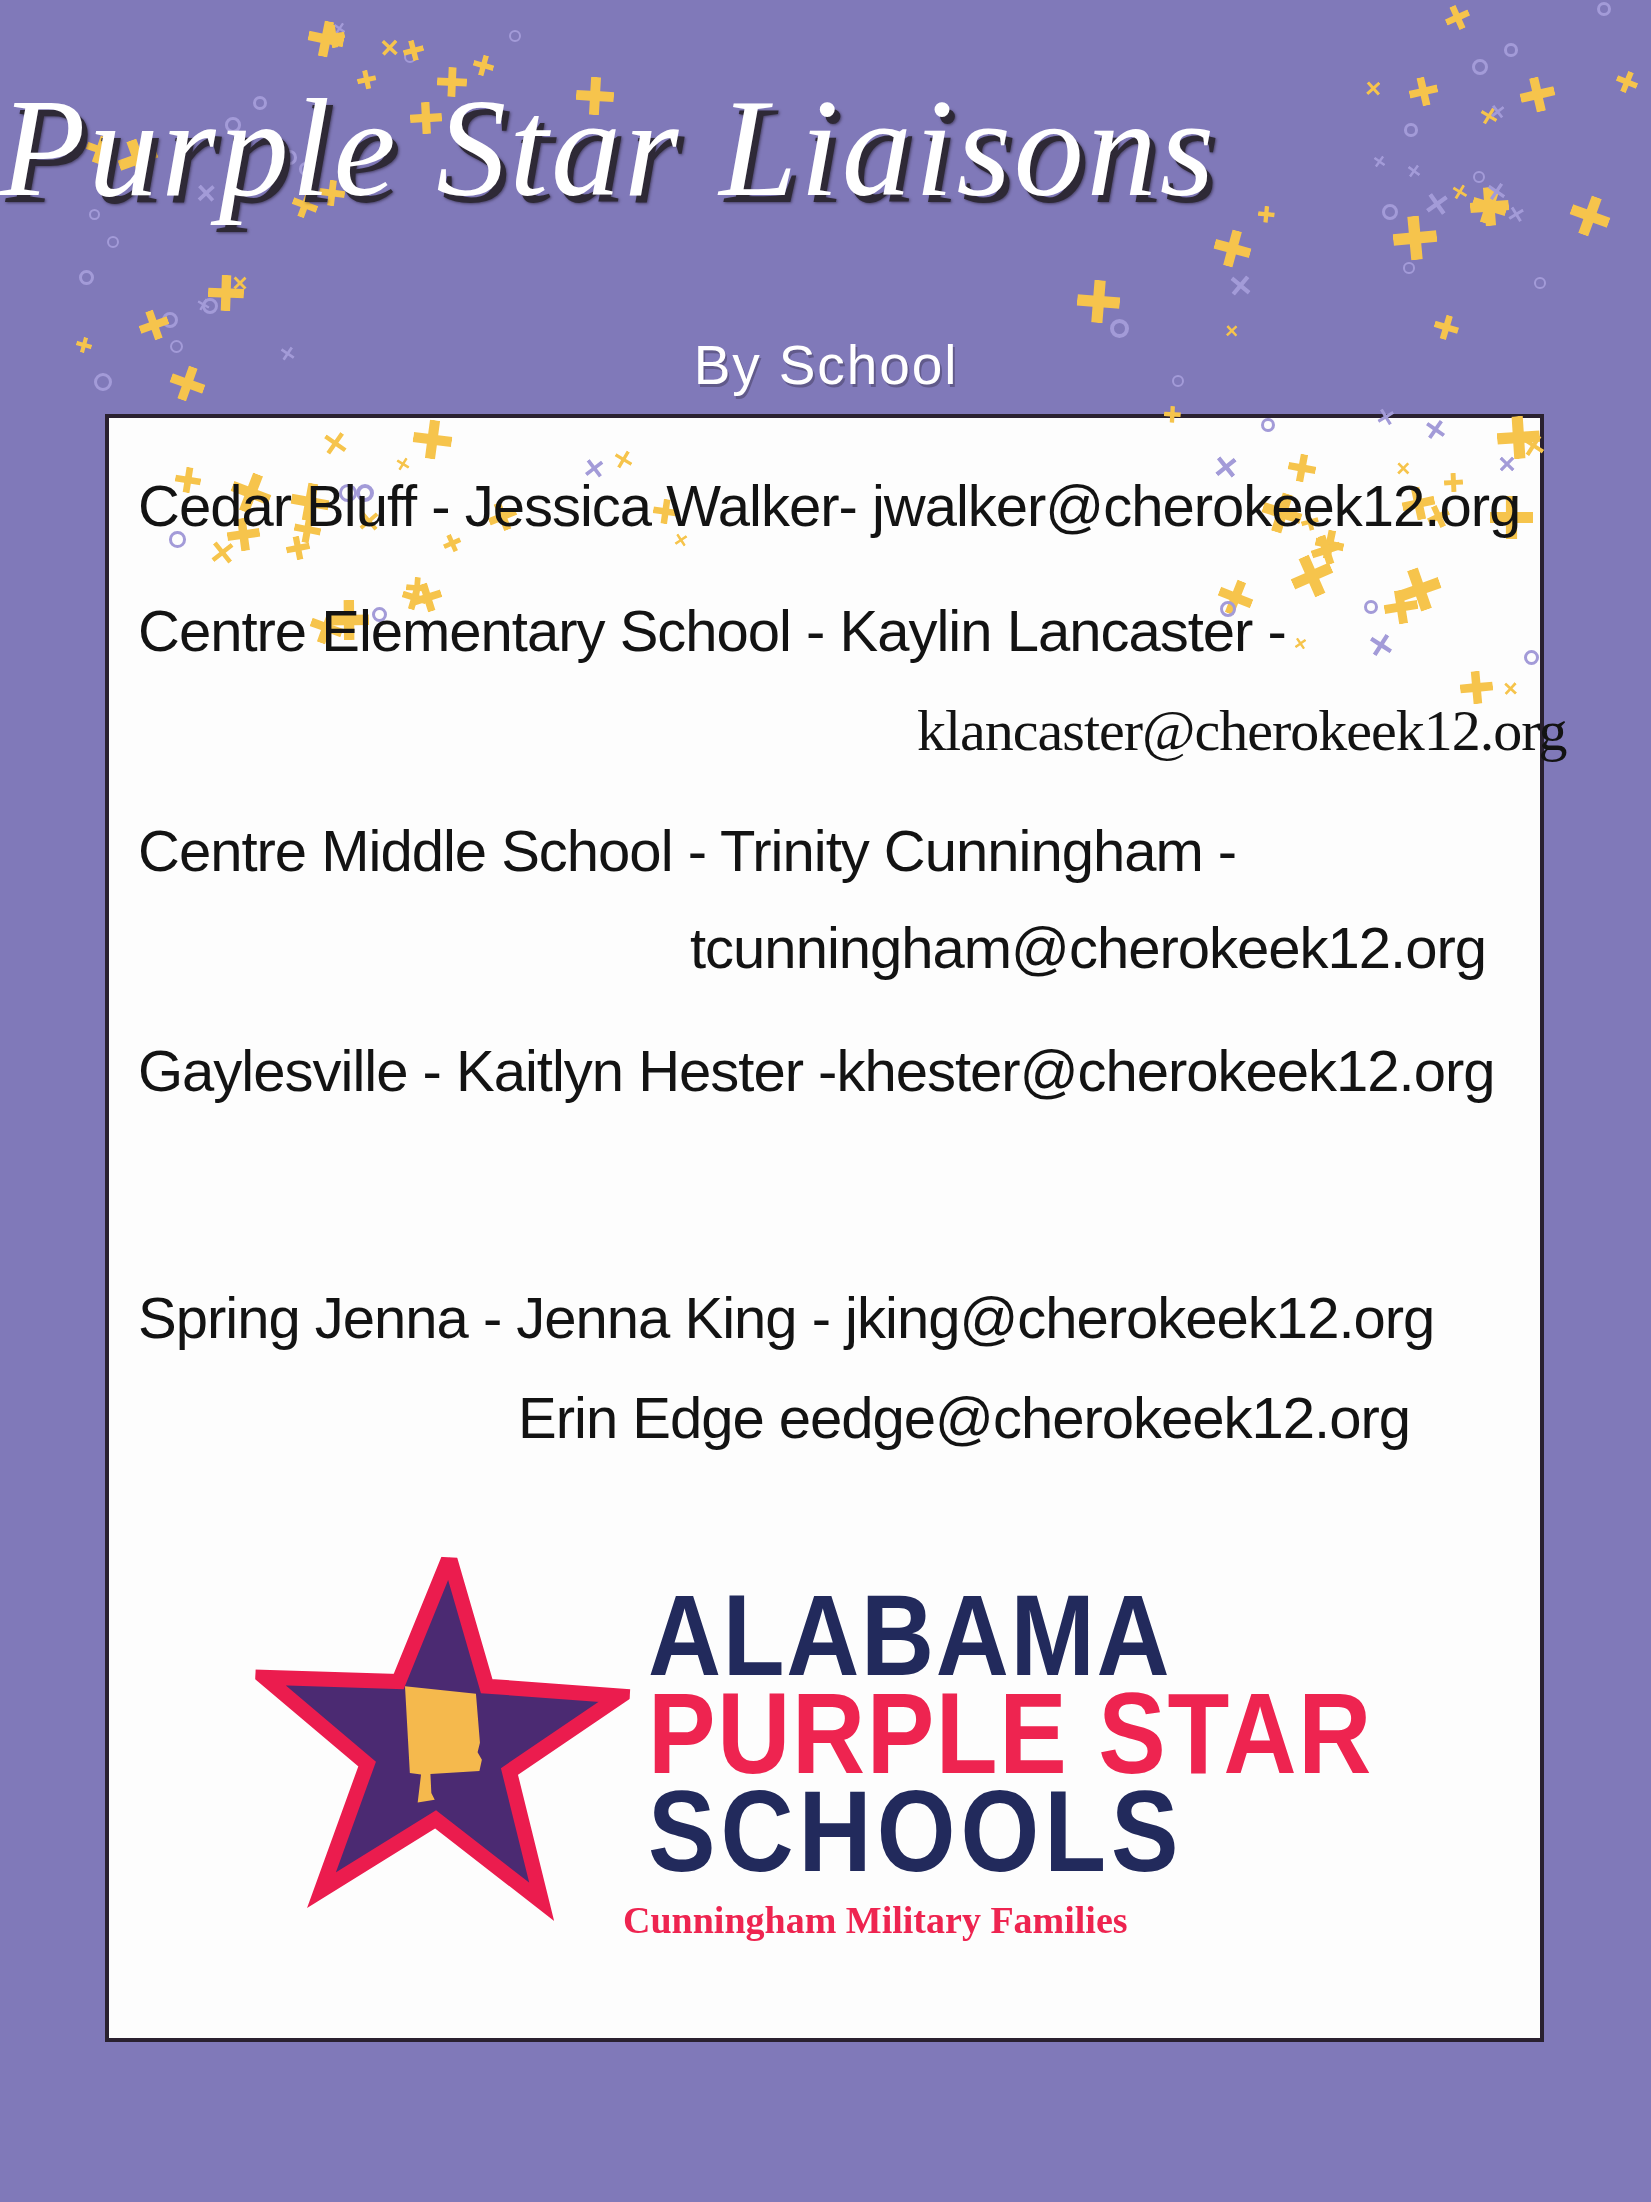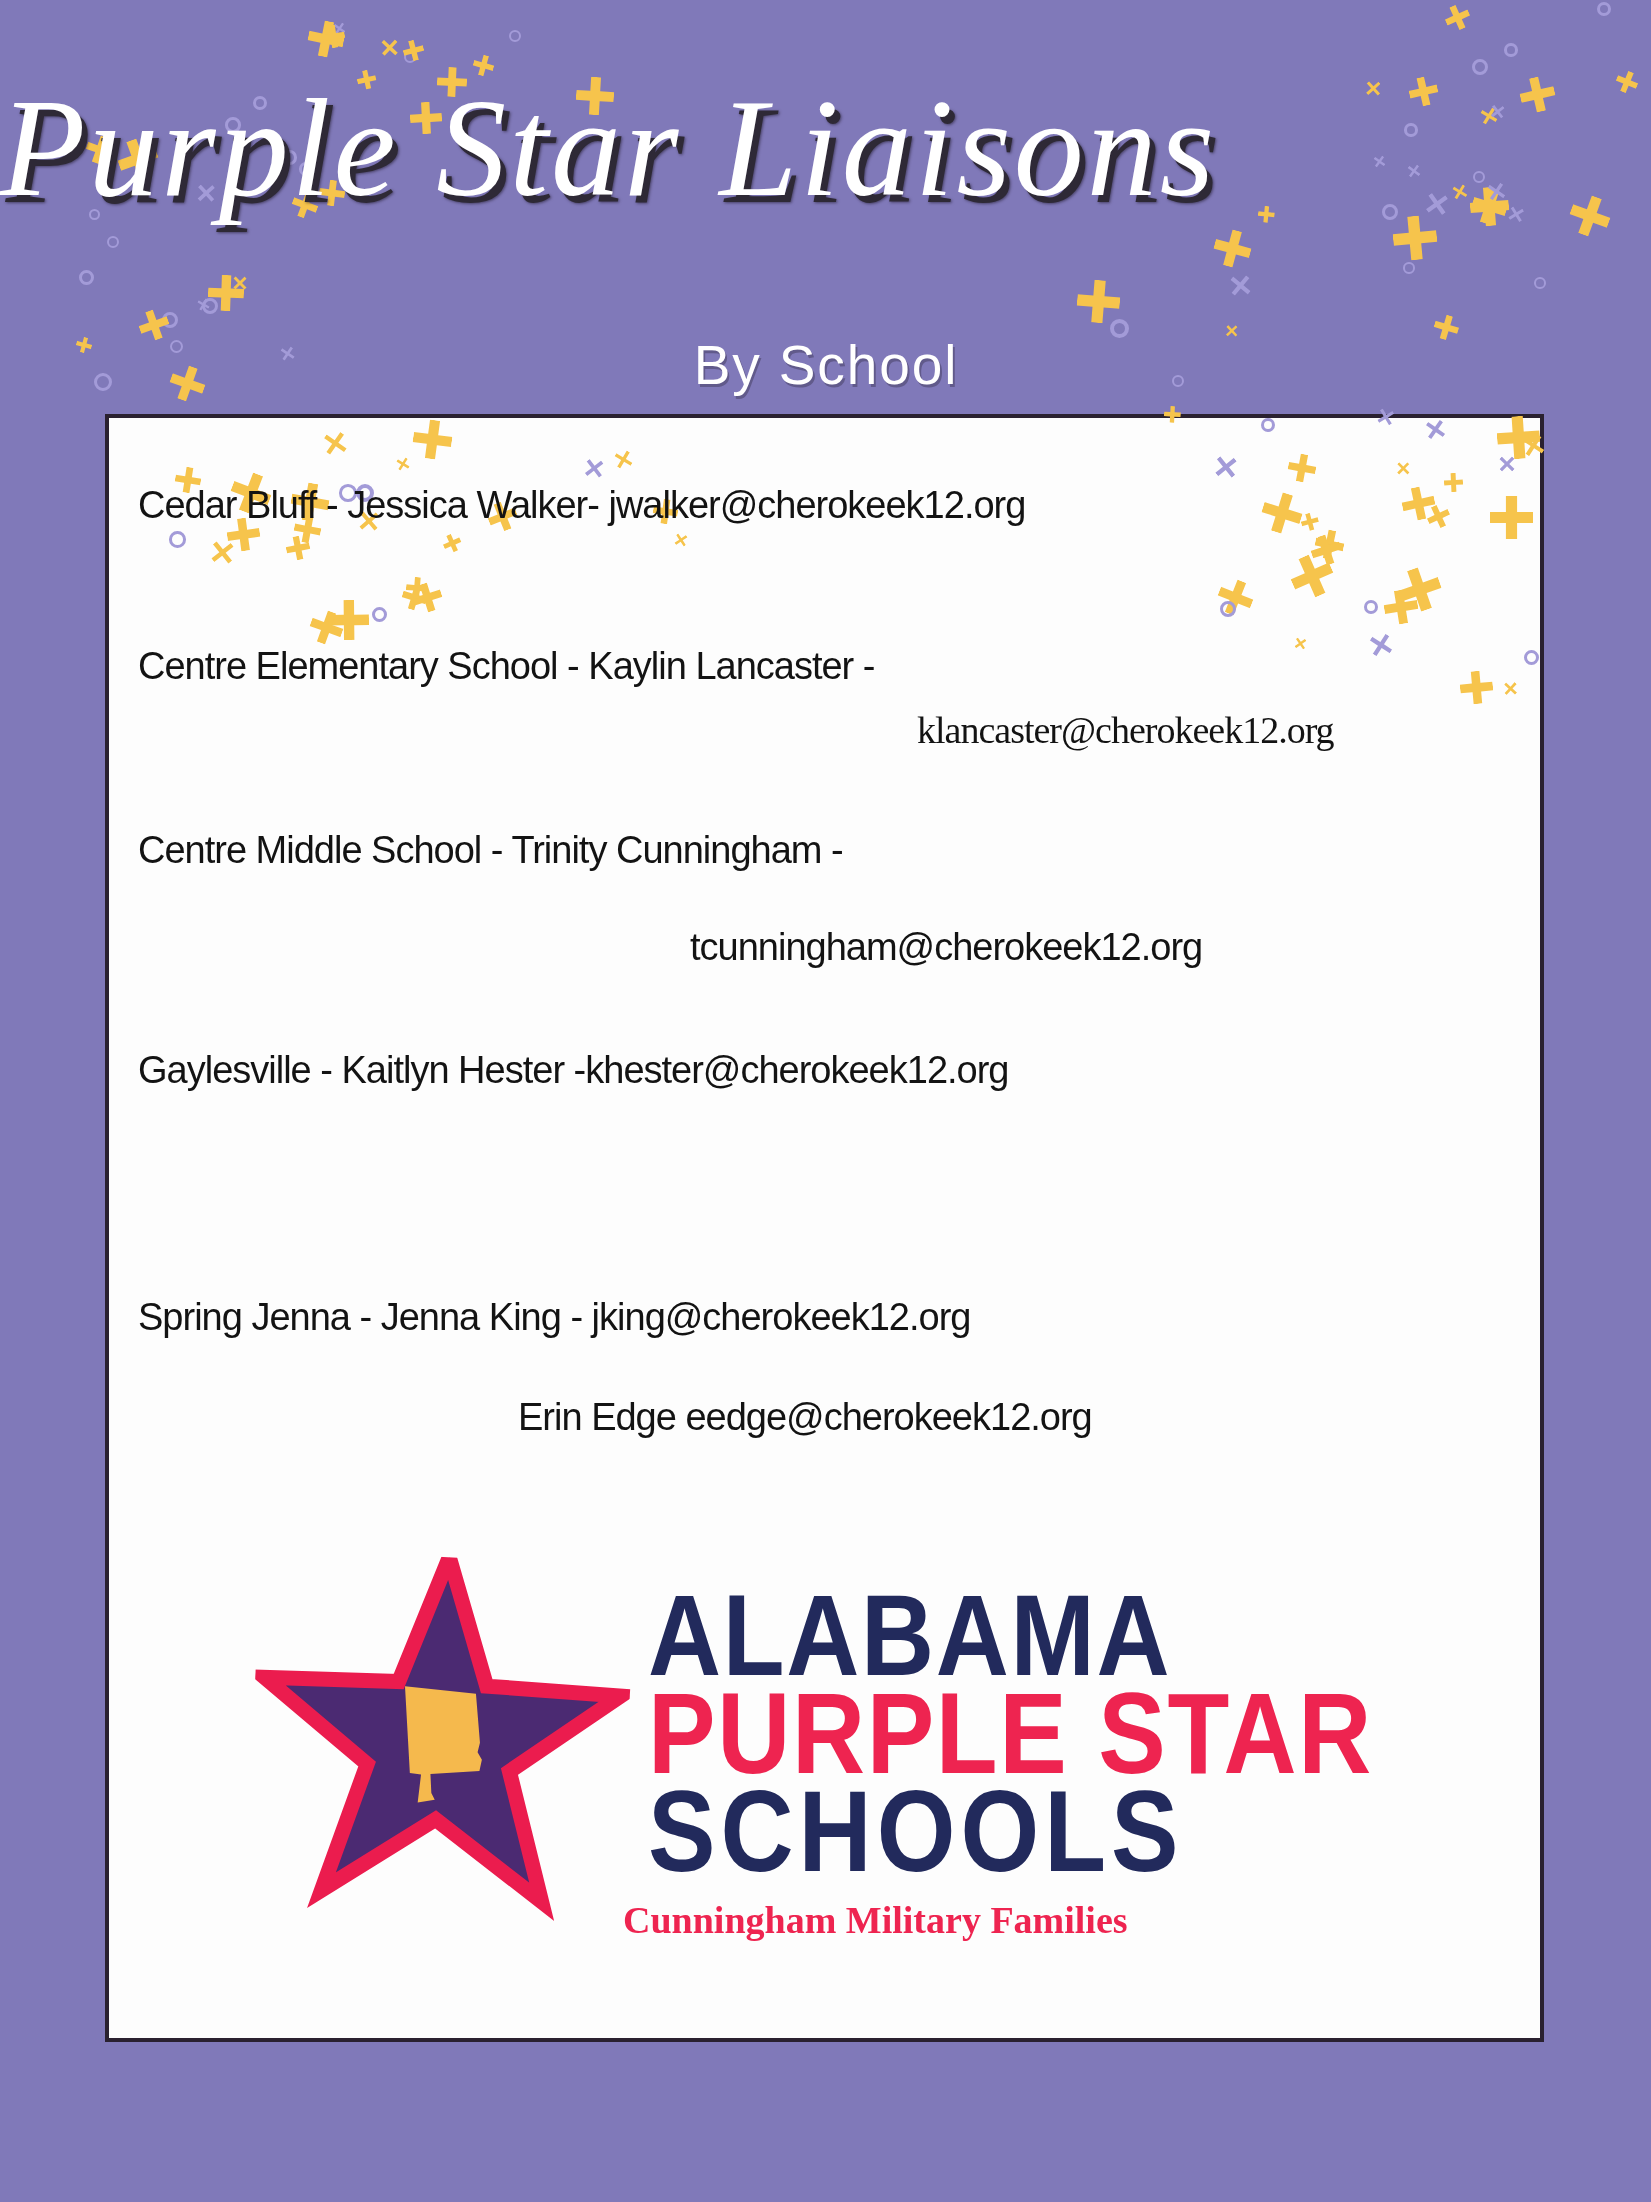--- a/index.html
+++ b/index.html
@@ -55,28 +55,28 @@
     width: 1431px;
     height: 1620px;
     background: #fdfdfd;
     border: 4.8px solid #2a2130;
   }
   .line {
     position: absolute;
     left: 29px;
     height: 63px;
     line-height: 63px;
-    font-size: 38px;
+    font-size: 58px;
     letter-spacing: -1px;
     color: #131313;
     white-space: nowrap;
     z-index: 3;
   }
   .l1 { top: 56px; }
-  .l2 { top: 181px; margin-top: 36px; }
+  .l2 { top: 181px; }
   .l3 { top: 281px; left: 808px; font-family: Liberation Serif, serif; }
   .l4 { top: 401px; }
   .l5 { top: 498px; left: 581px; }
   .l6 { top: 621px; }
   .l7 { top: 745px; }
   .l8 { top: 868px; }
   .l9 { top: 968px; left: 409px; }
   
   .star-logo {
     position: absolute;

